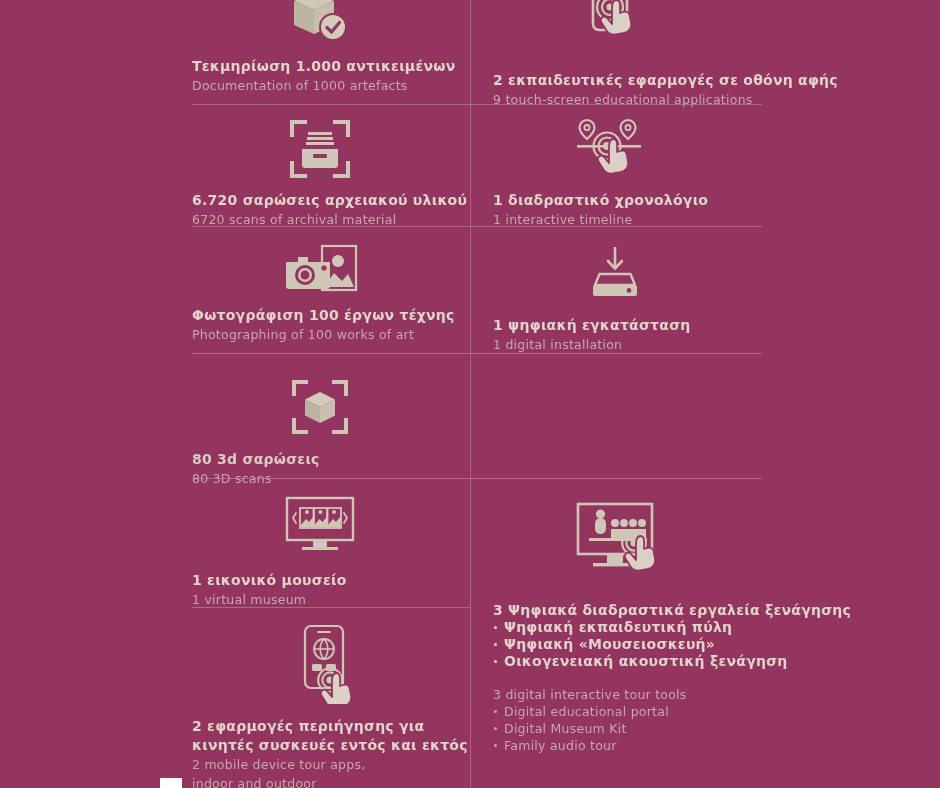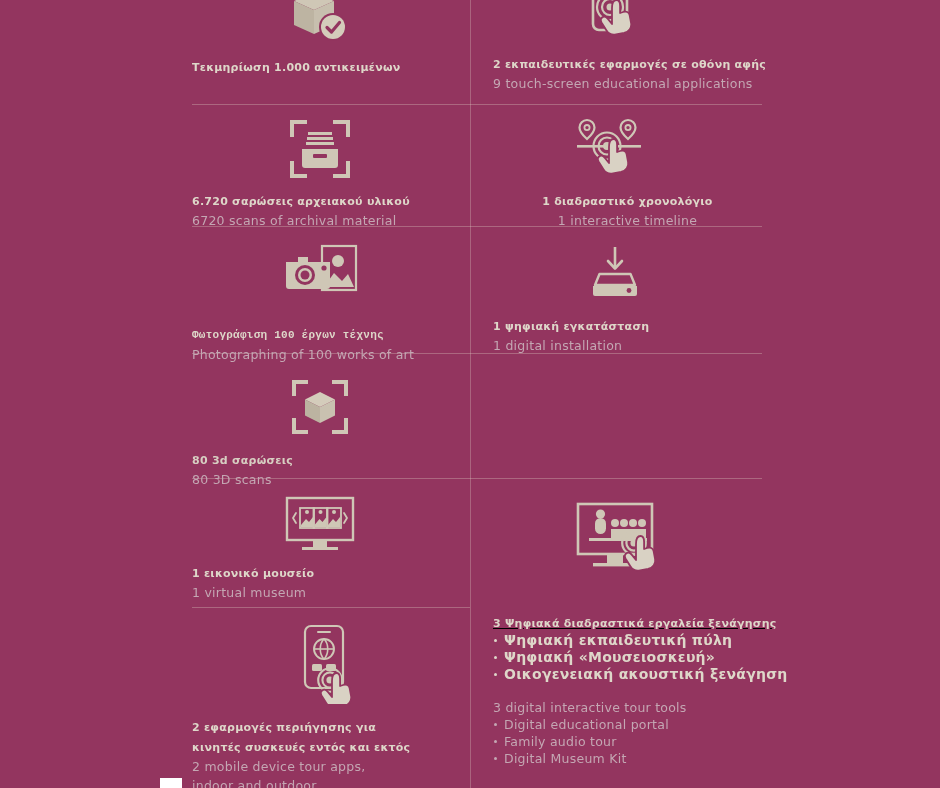--- a/index.html
+++ b/index.html
@@ -64,21 +64,21 @@
     text-align: center;
     line-height: 0;
   }
   .col-l .icon-wrap { text-align: center; padding-right: 0; }
   .col-r .icon-wrap { text-align: left; padding-left: 92px; }
 
   .txt {
     display: block;
   }
   .line-gr {
-    font-size: 11px;
+    font-size: 14px;
     font-weight: bold;
     color: #ded7c9;
     letter-spacing: 0.25px;
     line-height: 17px;
     white-space: nowrap;
   }
   .line-gr.soft { color: #d7cfc2; }
   .line-en {
     font-size: 12.5px;
     font-weight: normal;
@@ -147,33 +147,36 @@
           <path d="M12 15 L32 24 L32 48 L12 39 Z" fill="#bdb4a2"></path>
           <path d="M52 15 L32 24 L32 48 L52 39 Z" fill="#c7bfae"></path>
           <circle cx="51" cy="41" r="14" fill="#93355f"></circle>
           <circle cx="51" cy="41" r="12" fill="#d4ccbb"></circle>
           <path d="M45 41.5 L49.5 46 L57.5 36.5" stroke="#93355f" stroke-width="3.2" fill="none" stroke-linecap="round" stroke-linejoin="round"></path>
         </svg>
       </span>
       <span class="txt" style="margin-top:8px;">
         <span class="line-gr">Τεκμηρίωση 1.000 αντικειμένων</span>
       </span>
+      <span class="txt">
+        <span class="line-en">Documentation of 1000 artefacts</span>
+      </span>
     </div>
 
     <div class="cell col-r" style="top:-16px;">
       <span class="icon-wrap" style="padding-left:86px;">
         <svg width="70" height="64" viewBox="0 0 70 64" fill="none">
           <rect x="14" y="-8" width="34" height="54" rx="6" stroke="#cfc7b6" stroke-width="2.6" fill="none"></rect>
           <circle cx="31" cy="23" r="3.5" fill="#cfc7b6"></circle>
           <circle cx="31" cy="23" r="8" stroke="#cfc7b6" stroke-width="2.2" fill="none"></circle>
           <circle cx="31" cy="23" r="13" stroke="#cfc7b6" stroke-width="2.2" fill="none"></circle>
           <path d="M33 24 c0-4 1-8 4.5-8 c3 0 3.6 3 3.6 6 l0 7 l3-1 c3-1 6 0 6.5 3 l1.5 8 c.8 4.5 -2 9 -7 10 l-8 1.4 c-4 .7 -7.6 -.8 -9.6 -4 l-5 -8 c-1.4 -2.4 -.5 -4.8 1.6 -5.6 c1.6 -.6 3.4 .2 4.6 1.8 l4.3 5.4 Z" fill="#d9d2c4" stroke="#93355f" stroke-width="1.8" stroke-linejoin="round"></path>
         </svg>
       </span>
-      <span class="txt" style="margin-top:5px;">
+      <span class="txt" style="margin-top:22px;">
         <span class="line-gr">2 εκπαιδευτικές εφαρμογές σε οθόνη αφής</span>
       </span>
       <span class="txt">
         <span class="line-en">9 touch-screen educational applications</span>
       </span>
     </div>
 
     <div class="cell col-l" style="top:118px;">
       <span class="icon-wrap">
         <svg width="64" height="62" viewBox="0 0 64 62" fill="none">
@@ -189,21 +192,21 @@
         </svg>
       </span>
       <span class="txt" style="margin-top:10px;">
         <span class="line-gr">6.720 σαρώσεις αρχειακού υλικού</span>
       </span>
       <span class="txt">
         <span class="line-en">6720 scans of archival material</span>
       </span>
     </div>
 
-    <div class="cell col-r" style="top:118px;text-align:center;">
+    <div class="cell col-r" style="top:118px;">
       <span class="icon-wrap" style="padding-left:80px;">
         <svg width="80" height="62" viewBox="0 0 80 62" fill="none">
           <path d="M14 2 a7.5 7.5 0 0 1 7.5 7.5 c0 5 -7.5 11.5 -7.5 11.5 s-7.5 -6.5 -7.5 -11.5 A7.5 7.5 0 0 1 14 2 Z" stroke="#cfc7b6" stroke-width="2.2" fill="none"></path>
           <circle cx="14" cy="9.6" r="2.6" stroke="#cfc7b6" stroke-width="1.8" fill="none"></circle>
           <path d="M55 2 a7.5 7.5 0 0 1 7.5 7.5 c0 5 -7.5 11.5 -7.5 11.5 s-7.5 -6.5 -7.5 -11.5 A7.5 7.5 0 0 1 55 2 Z" stroke="#cfc7b6" stroke-width="2.2" fill="none"></path>
           <circle cx="55" cy="9.6" r="2.6" stroke="#cfc7b6" stroke-width="1.8" fill="none"></circle>
           <rect x="4" y="27" width="64" height="2.6" fill="#cfc7b6"></rect>
           <circle cx="34" cy="28" r="4" fill="#cfc7b6"></circle>
           <circle cx="34" cy="28" r="8.5" stroke="#cfc7b6" stroke-width="2.2" fill="none"></circle>
           <circle cx="34" cy="28" r="13.5" stroke="#cfc7b6" stroke-width="2.2" fill="none"></circle>
@@ -225,21 +228,21 @@
           <circle cx="58" cy="18" r="6" fill="#cfc7b6"></circle>
           <path d="M44 44 L54 30 L62 38 L68 31 L74 44 Z" fill="#cfc7b6"></path>
           <rect x="18" y="14" width="10" height="5" fill="#cfc7b6"></rect>
           <path d="M6 19 h44 v24 a3 3 0 0 1 -3 3 h-38 a3 3 0 0 1 -3 -3 Z" fill="#cfc7b6"></path>
           <circle cx="25" cy="32" r="10" fill="#93355f"></circle>
           <circle cx="25" cy="32" r="7" fill="#cfc7b6"></circle>
           <circle cx="25" cy="32" r="4.5" fill="#93355f"></circle>
           <circle cx="44" cy="25" r="2.6" fill="#93355f"></circle>
         </svg>
       </span>
-      <span class="txt" style="margin-top:24px;font-family:Liberation Mono, monospace;">
+      <span class="txt" style="margin-top:4px;">
         <span class="line-gr">Φωτογράφιση 100 έργων τέχνης</span>
       </span>
       <span class="txt">
         <span class="line-en">Photographing of 100 works of art</span>
       </span>
     </div>
 
     <div class="cell col-r" style="top:243px;">
       <span class="icon-wrap" style="padding-left:86px;">
         <svg width="72" height="60" viewBox="0 0 72 60" fill="none">
@@ -291,21 +294,21 @@
           <rect x="32.5" y="12" width="14" height="20" stroke="#cfc7b6" stroke-width="1.8" fill="none"></rect>
           <path d="M33.5 29 L38.5 23 L41.5 26 L45.5 21 L45.5 31 L33.5 31 Z" fill="#cfc7b6"></path>
           <circle cx="39.5" cy="16" r="2" fill="#cfc7b6"></circle>
           <rect x="46" y="12" width="14" height="20" stroke="#cfc7b6" stroke-width="1.8" fill="none"></rect>
           <path d="M47 29 L52 23 L55 26 L59 21 L59 31 L47 31 Z" fill="#cfc7b6"></path>
           <circle cx="53" cy="16" r="2" fill="#cfc7b6"></circle>
           <path d="M15 17 L12 22 L15 27" stroke="#cfc7b6" stroke-width="1.8" fill="none" stroke-linecap="round" stroke-linejoin="round"></path>
           <path d="M63 17 L66 22 L63 27" stroke="#cfc7b6" stroke-width="1.8" fill="none" stroke-linecap="round" stroke-linejoin="round"></path>
         </svg>
       </span>
-      <span class="txt" style="margin-top:8px;">
+      <span class="txt" style="margin-top:16px;">
         <span class="line-gr">1 εικονικό μουσείο</span>
       </span>
       <span class="txt">
         <span class="line-en">1 virtual museum</span>
       </span>
     </div>
 
     <div class="cell col-r" style="top:500px;">
       <span class="icon-wrap" style="padding-left:80px;">
         <svg width="92" height="92" viewBox="0 0 92 92" fill="none">
@@ -320,38 +323,38 @@
           <circle cx="69" cy="23" r="4" fill="#cfc7b6"></circle>
           <path d="M38 29 h35 v9 h-35 Z" fill="#cfc7b6"></path>
           <rect x="16" y="38" width="58" height="3" fill="#cfc7b6"></rect>
           <circle cx="61" cy="43" r="3.6" fill="#cfc7b6"></circle>
           <circle cx="61" cy="43" r="7.6" stroke="#cfc7b6" stroke-width="2.2" fill="none"></circle>
           <circle cx="61" cy="43" r="11.8" stroke="#cfc7b6" stroke-width="2.2" fill="none"></circle>
           <path d="M63 44 c0-4 1-8 4.5-8 c3 0 3.6 3 3.6 6 l0 7 l3-1 c3-1 6 0 6.5 3 l1.5 8 c.8 4.5 -2 9 -7 10 l-8 1.4 c-4 .7 -7.6 -.8 -9.6 -4 l-5 -8 c-1.4 -2.4 -.5 -4.8 1.6 -5.6 c1.6 -.6 3.4 .2 4.6 1.8 l4.3 5.4 Z" fill="#d9d2c4" stroke="#93355f" stroke-width="1.8" stroke-linejoin="round"></path>
         </svg>
       </span>
 
-      <span class="txt" style="margin-top:20px;text-decoration:underline;">
+      <span class="txt" style="margin-top:8px;">
         <span class="line-gr">3 Ψηφιακά διαδραστικά εργαλεία ξενάγησης</span>
       </span>
       <ul class="bullets gr">
         <li>Ψηφιακή εκπαιδευτική πύλη</li>
         <li>Ψηφιακή «Μουσειοσκευή»</li>
         <li>Οικογενειακή ακουστική ξενάγηση</li>
       </ul>
 
       <div class="gap-block"></div>
 
       <span class="txt">
         <span class="line-en">3 digital interactive tour tools</span>
       </span>
       <ul class="bullets en">
         <li>Digital educational portal</li>
+        <li>Digital Museum Kit</li>
         <li>Family audio tour</li>
-        <li>Digital Museum Kit</li>
       </ul>
     </div>
 
     <div class="cell col-l" style="top:622px;">
       <span class="icon-wrap" style="padding-left:14px;">
         <svg width="80" height="82" viewBox="0 0 80 82" fill="none">
           <rect x="18" y="4" width="38" height="62" rx="6" stroke="#cfc7b6" stroke-width="2.2" fill="none"></rect>
           <rect x="30" y="9" width="14" height="2" rx="1" fill="#cfc7b6"></rect>
           <circle cx="37" cy="27" r="10" stroke="#cfc7b6" stroke-width="1.9" fill="none"></circle>
           <path d="M27 27 h20" stroke="#cfc7b6" stroke-width="1.6"></path>

